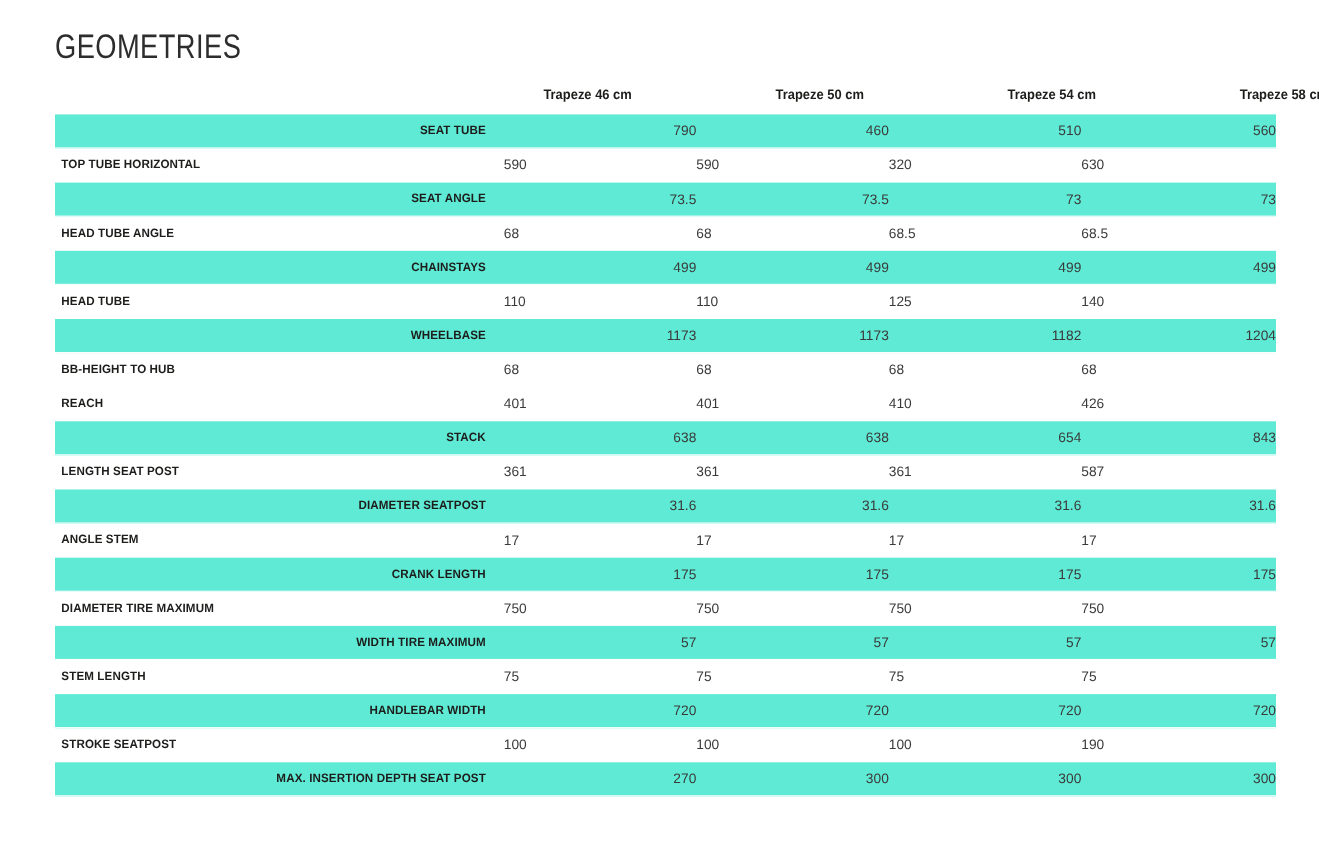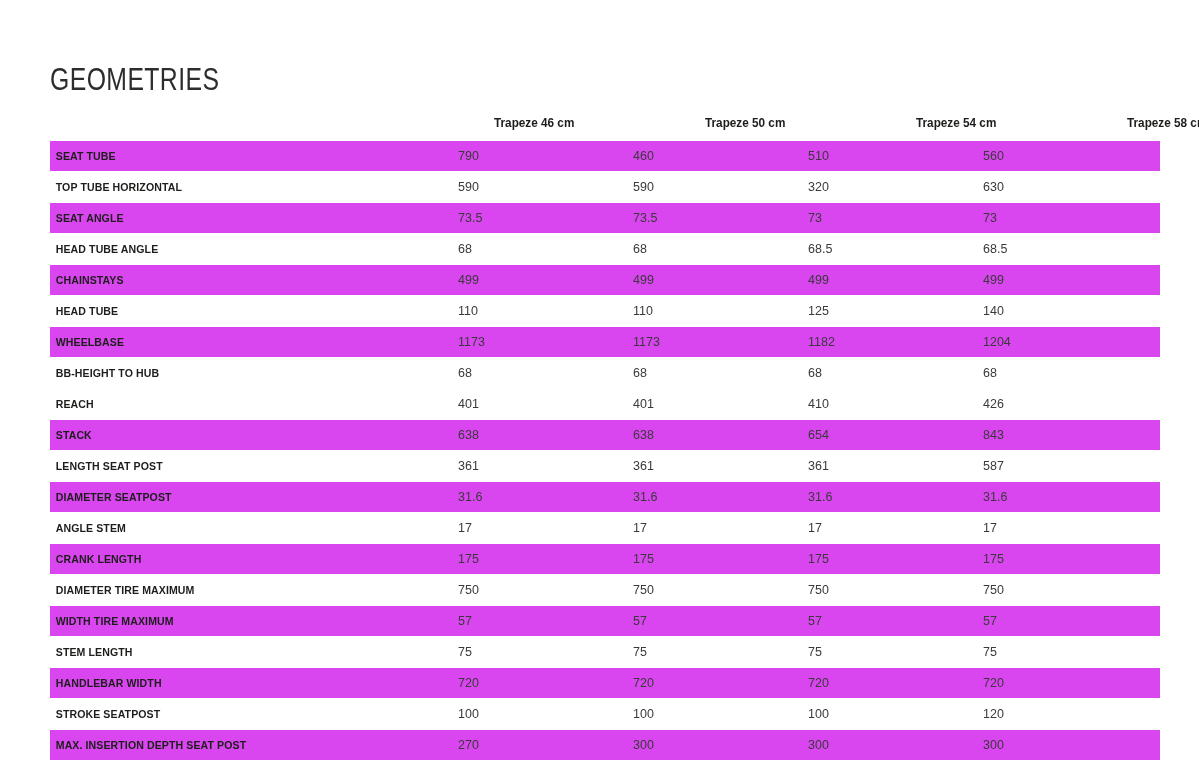--- a/index.html
+++ b/index.html
@@ -6,22 +6,21 @@
   html, body {
     width: 1199px;
     height: 780px;
     background: #ffffff;
     font-family: "Liberation Sans", sans-serif;
     overflow: hidden;
   }
   .content {
     margin-left: 50px;
     margin-right: 39px;
-    padding-top: 42px;
-    margin-top: 20px;
+    padding-top: 25px;
   }
   .title {
     display: inline-block;
     font-size: 31px;
     font-weight: 400;
     color: #2d2d2d;
     letter-spacing: 0.5px;
     transform: scaleX(0.80);
     transform-origin: left center;
     white-space: nowrap;
@@ -41,21 +40,21 @@
     font-weight: 700;
     color: #1d1d1b;
     transform: scaleX(0.94);
     transform-origin: left center;
     white-space: nowrap;
   }
   .data-row {
     height: 31px;
     border-bottom: 1px solid #ffffff;
   }
-  .data-row.striped { background: #d946ef; }
+  .data-row.striped { background: #5eead4; text-align: right; }
   .row-label {
     font-size: 11px;
     font-weight: 700;
     color: #1d1d1b;
     padding-left: 6px;
     letter-spacing: 0.1px;
     transform: scaleX(0.96);
     transform-origin: left center;
     white-space: nowrap;
   }
@@ -205,21 +204,21 @@
           <div class="row-value">720</div>
           <div class="row-value">720</div>
           <div class="row-value">720</div>
           <div class="row-value">720</div>
         </div>
         <div class="grid-row data-row">
           <div class="row-label">STROKE SEATPOST</div>
           <div class="row-value">100</div>
           <div class="row-value">100</div>
           <div class="row-value">100</div>
-          <div class="row-value">120</div>
+          <div class="row-value">190</div>
         </div>
         <div class="grid-row data-row striped">
           <div class="row-label">MAX. INSERTION DEPTH SEAT POST</div>
           <div class="row-value">270</div>
           <div class="row-value">300</div>
           <div class="row-value">300</div>
           <div class="row-value">300</div>
         </div>
       </div>
   </div>

